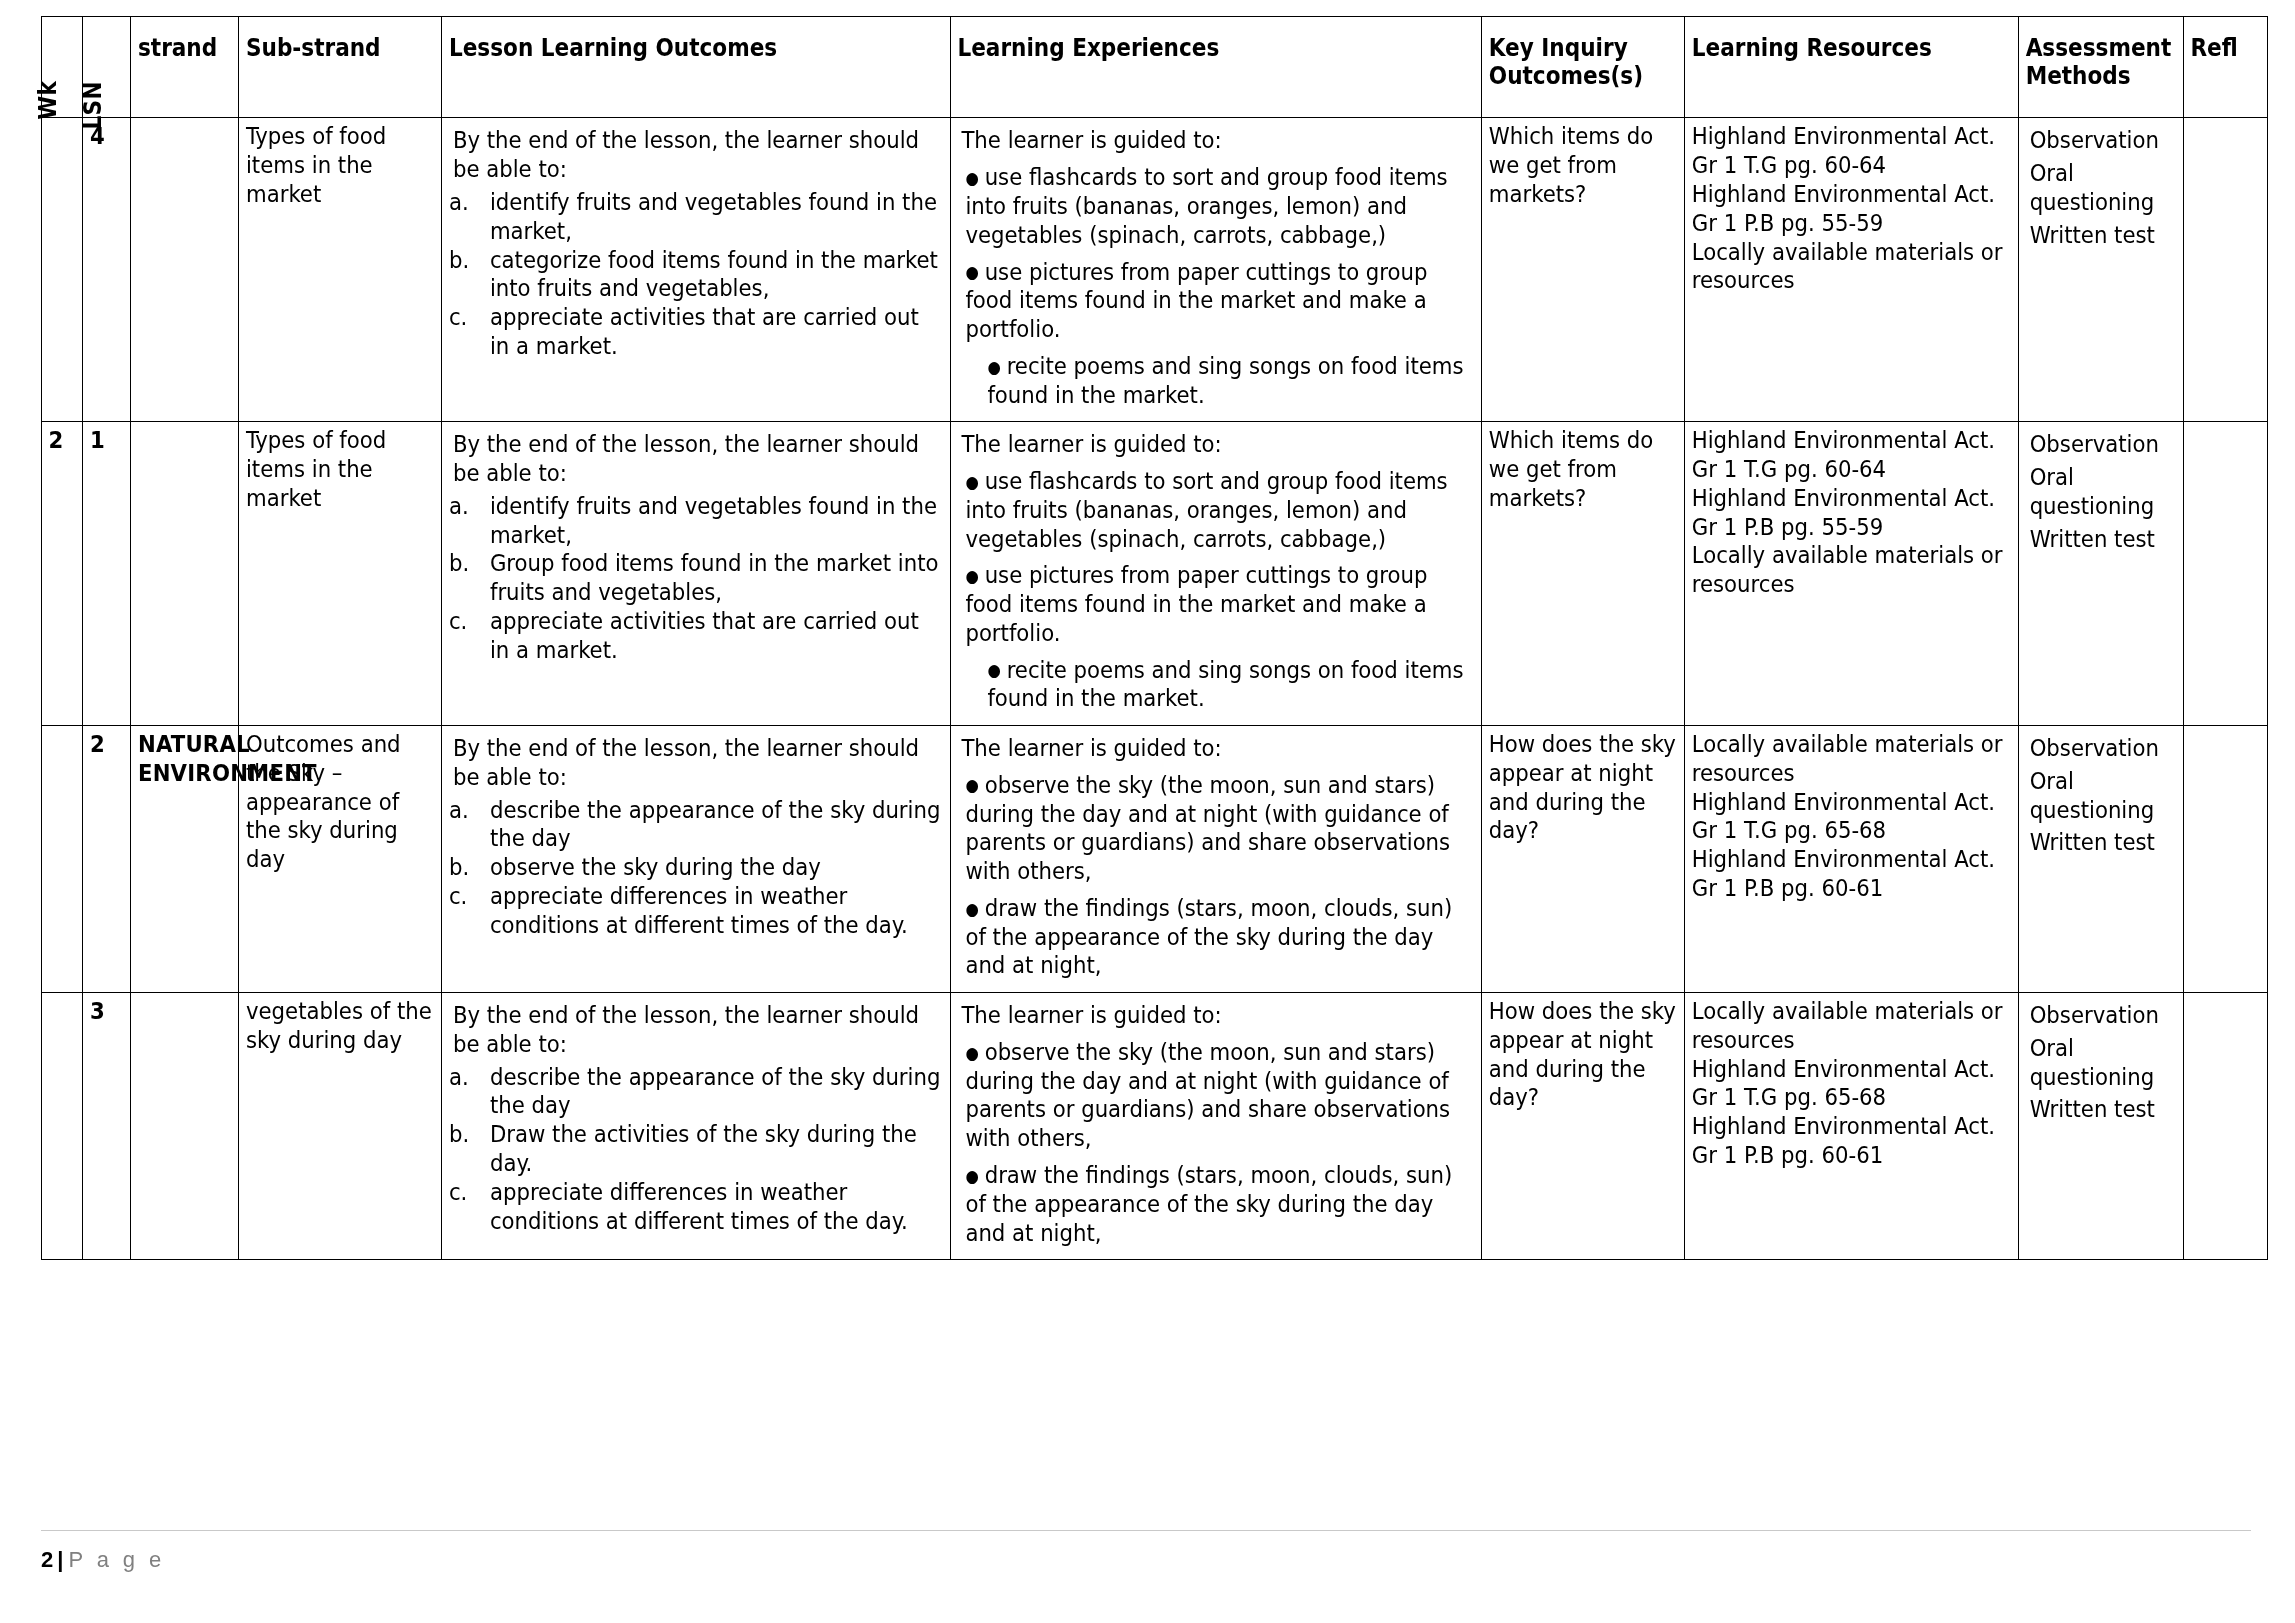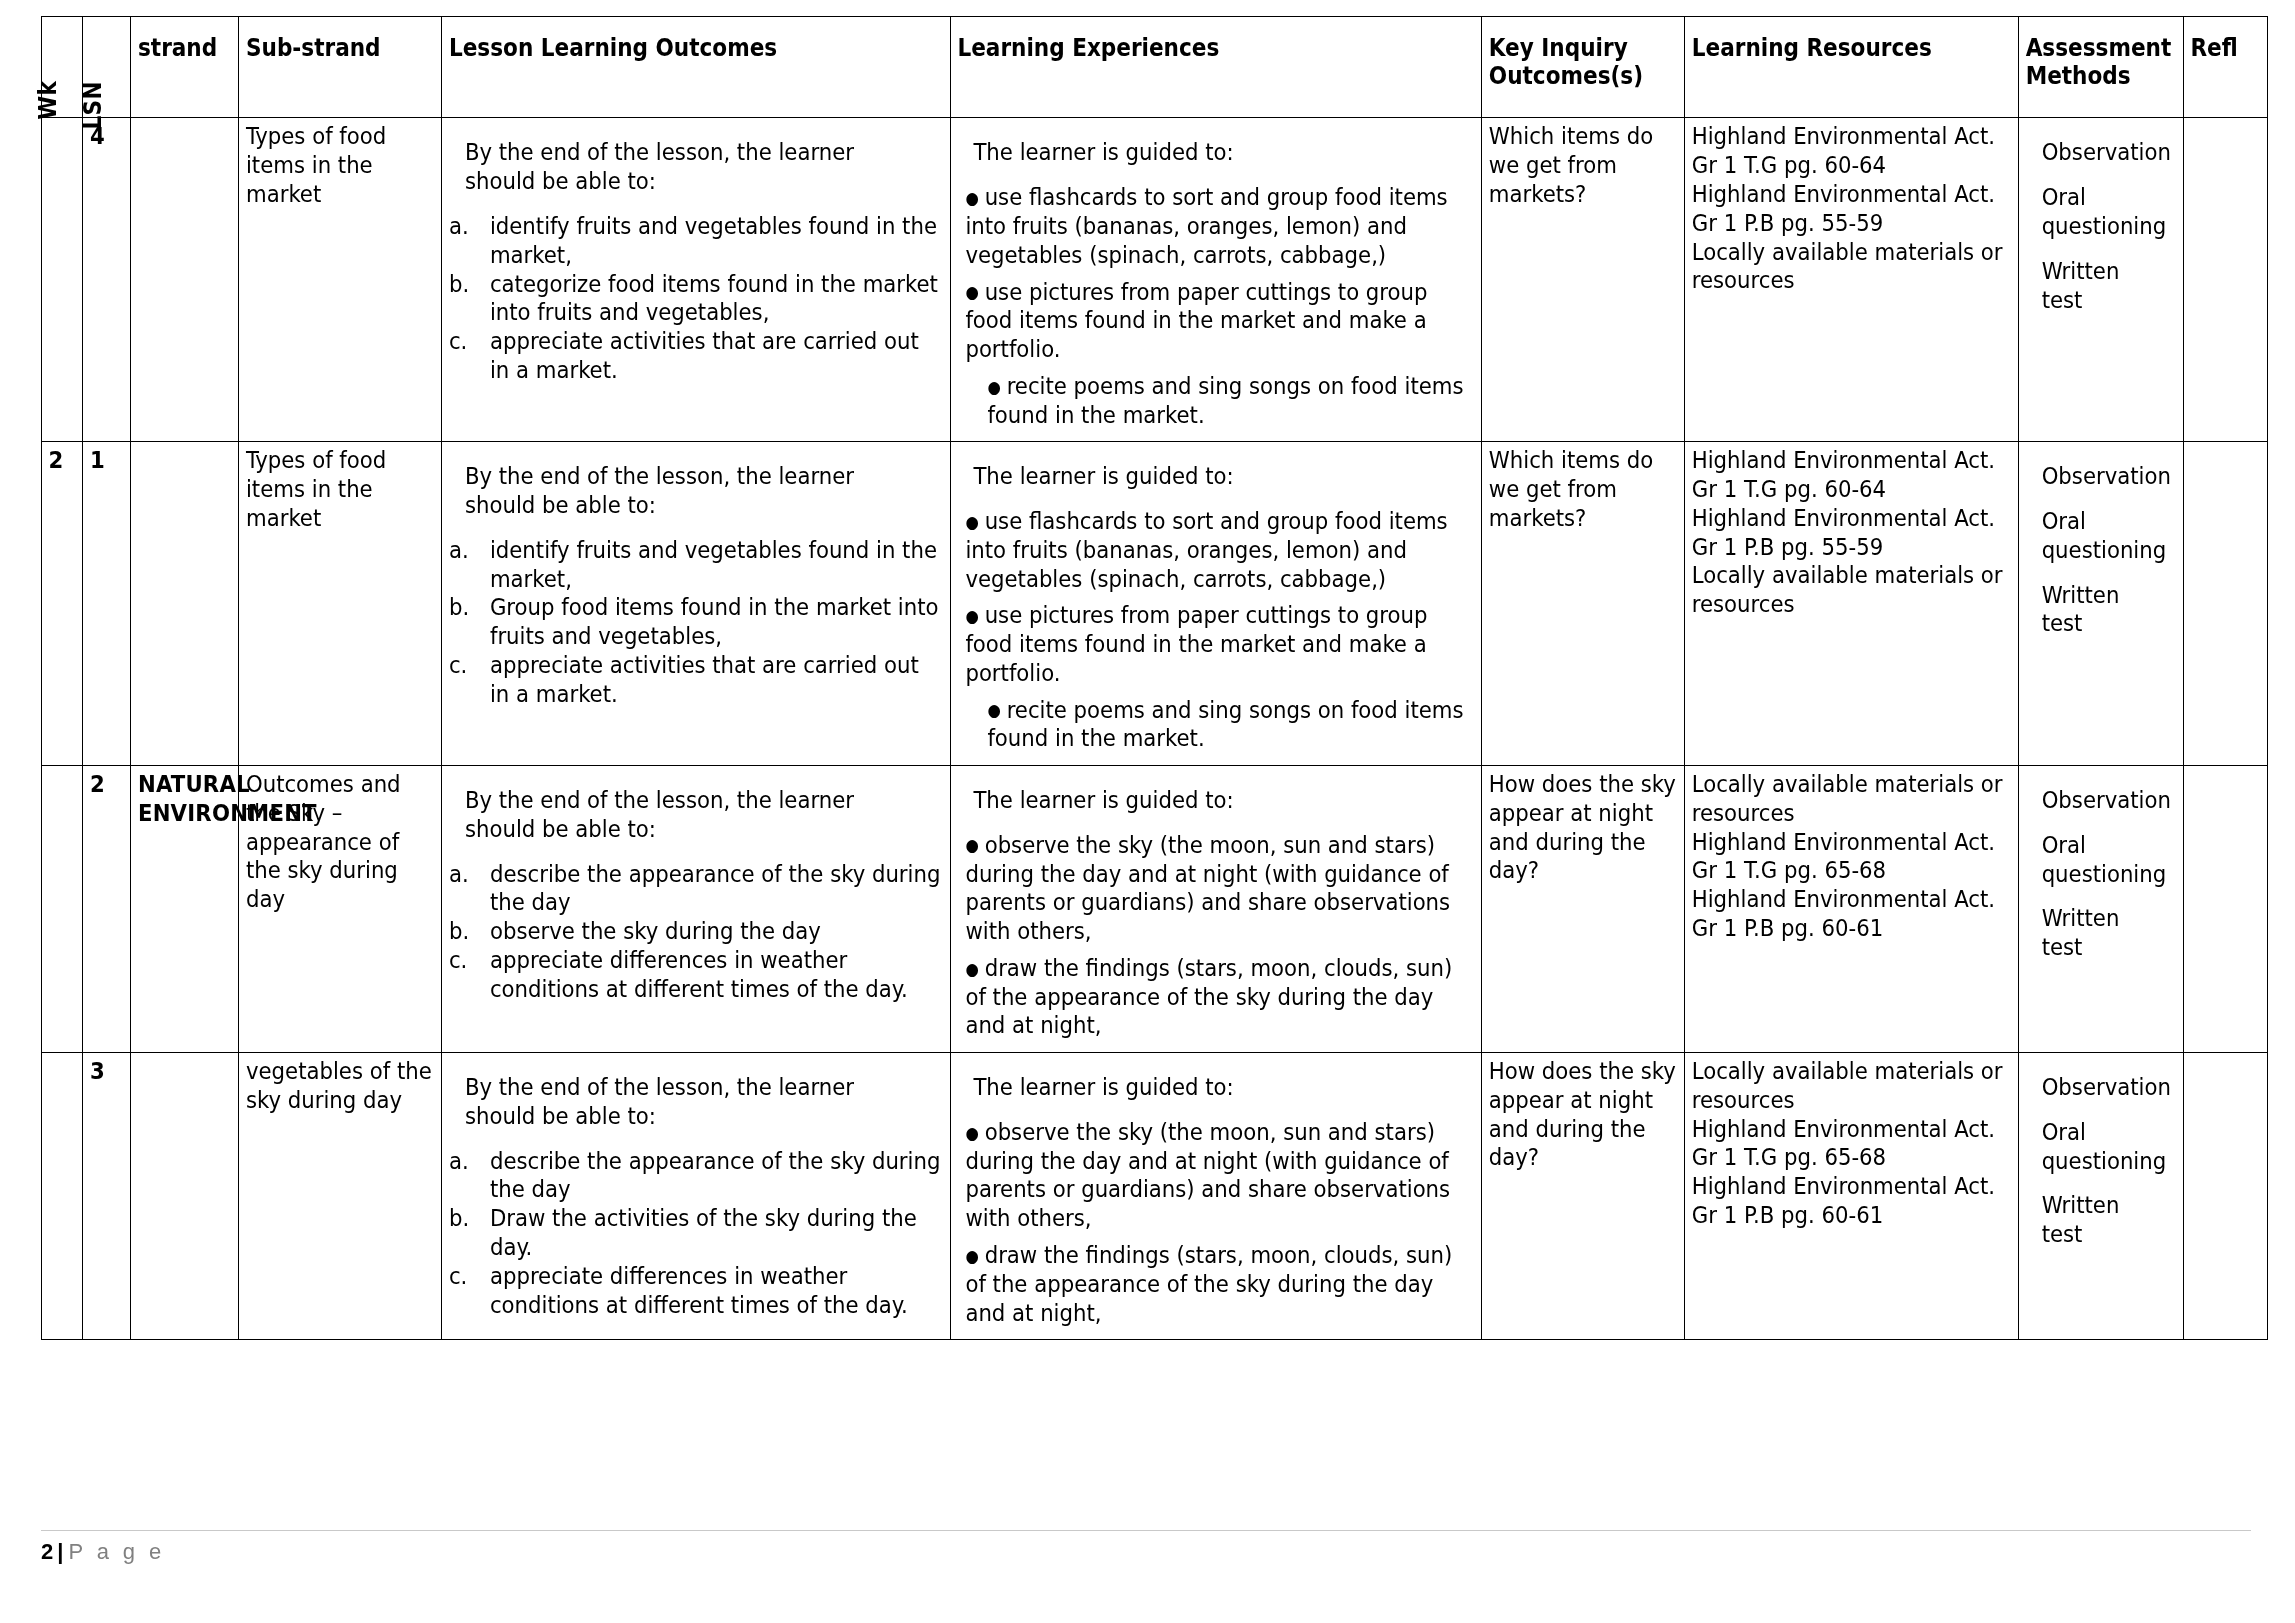--- a/index.html
+++ b/index.html
@@ -78,21 +78,21 @@
   td.rot.wk .rot-inner { bottom: 17px; }
   td.rot.lsn .rot-inner { bottom: 11.8px; }
 
   
   .numcell {
     font-weight: bold;
     font-size: 24px;
     text-align: left;
     padding-left: 7.9px;
   }
-  .para { margin: 16px; }
+  .para { margin: 4px; }
   .strandname { font-weight: bold; letter-spacing: 0.2px; }
   .olist {
     margin: 0;
     padding: 0;
     list-style: none;
   }
   .olist li {
     display: flex;
     margin: 0;
     padding: 0;
@@ -115,21 +115,21 @@
   .ital { }
   .res-line { margin: 0; }
 
   
   .footer {
     position: absolute;
     left: 41px;
     right: 44px;
     top: 1530px;
     border-top: 1.3px solid #c9c9c9;
-    padding-top: 8px;
+    padding-top: 16px;
   }
   .footer .pg {
     font-family: "Liberation Sans", sans-serif;
     font-size: 22px;
     color: #808080;
   }
   .footer .pg .num {
     font-weight: bold;
     color: #000000;
   }

